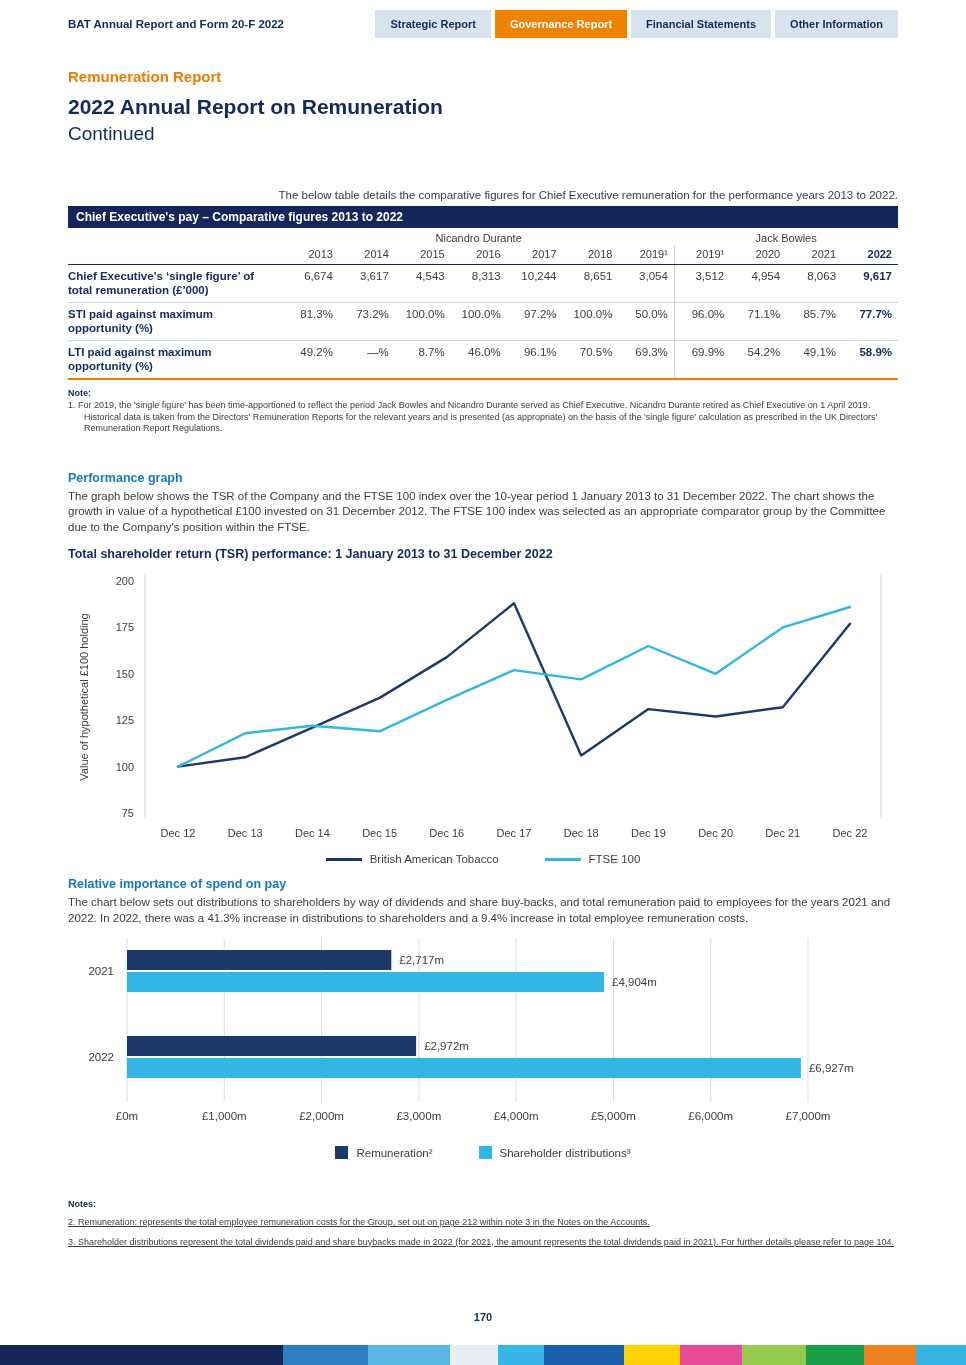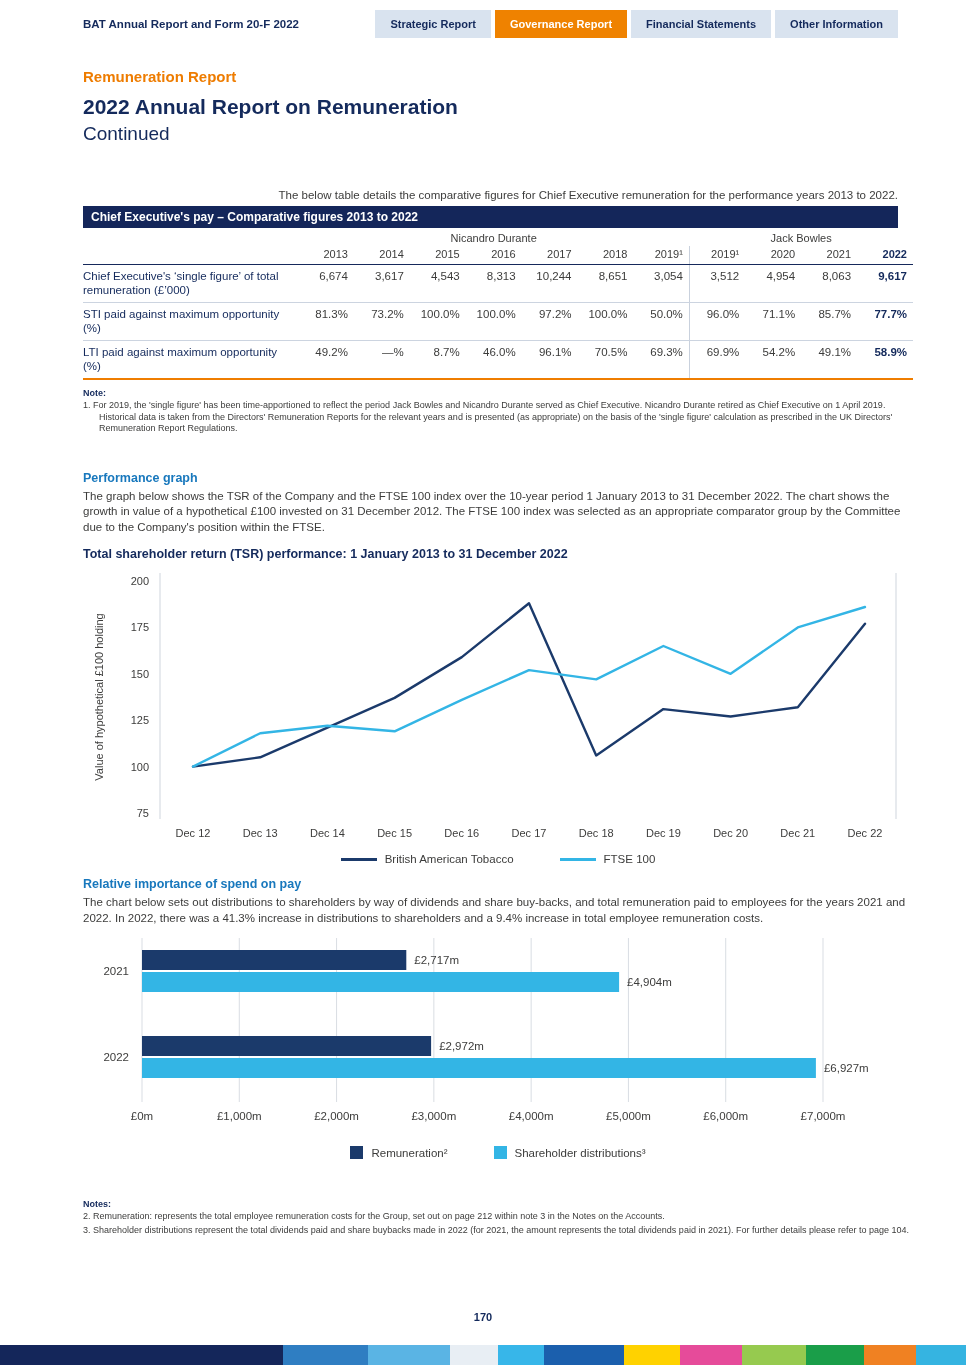--- a/index.html
+++ b/index.html
@@ -1,38 +1,38 @@
 <!DOCTYPE html>
 <html><head>
 <meta charset="utf-8">
 <style>
   * { margin:0; padding:0; box-sizing:border-box; }
   body { font-family:"Liberation Sans", sans-serif; background:#fff; }
-  #page { position:relative; width:966px; height:1365px; background:#fff; overflow:hidden;padding-left:15px; }
+  #page { position:relative; width:966px; height:1365px; background:#fff; overflow:hidden; }
 
   
   .hdr { display:flex; justify-content:space-between; align-items:flex-start; padding:10px 68px 0 68px; }
   .hdr-title { font-size:11.5px; font-weight:bold; color:#142a5c; line-height:28px; }
   .tabs { display:flex; }
   .tab { height:28px; line-height:28px; padding:0 15px; background:#d9e3ef; color:#142a5c; font-weight:bold; font-size:11px; margin-left:4px; cursor:pointer; }
   .tab.active { background:#ef8200; color:#fff; }
 
   .content { padding:0 68px; }
 
   .kicker { margin-top:30px; color:#ee7c00; font-weight:bold; font-size:15px; }
   .page-title { margin-top:10px; color:#142a5c; font-weight:bold; font-size:21px; }
   .page-subtitle { margin-top:4px; color:#142a5c; font-size:19px; }
 
   .intro { margin-top:44px; font-size:11.5px; color:#3c3c3b;text-align:right; }
 
   .tbl-bar { margin-top:5px; background:#14265a; color:#fff; font-weight:bold; font-size:12px; height:22px; line-height:22px; padding:0 8px; }
 
   table.cmp { width:830px; border-collapse:collapse; table-layout:fixed; }
   table.cmp td { vertical-align:top; }
-  table.cmp .lbl { width:215px; font-size:11.5px; font-weight:normal; color:#142a5c; padding:5px 10px 5px 0; line-height:13.5px; }
+  table.cmp .lbl { width:215px; font-size:11.5px; font-weight:bold; color:#142a5c; padding:5px 10px 5px 0; line-height:13.5px; }
   table.cmp .num { font-size:11.5px; color:#3c3c3b; text-align:right; padding:5px 6px 5px 0; }
   table.cmp tr.grp td { font-size:11px; color:#3c3c3b; text-align:center; font-weight:normal; padding:4px 0 2px 0; }
   table.cmp tr.yrs td { font-size:11px; color:#3c3c3b; border-bottom:1px solid #16295b; padding:2px 6px 4px 0; }
   table.cmp tr.yrs td.lbl, table.cmp tr.grp td.lbl { border-bottom:none; }
   table.cmp tr.yrs td.lbl { border-bottom:1px solid #16295b; }
   table.cmp tr.datarow td { border-bottom:1px solid #ccd4e0; }
   table.cmp tr.lastrow td { border-bottom:2px solid #ef7d00; }
   table.cmp td.div { border-left:1px solid #c9d1dd; }
   table.cmp td.last { font-weight:bold; color:#142a5c; }
   table.cmp tr.yrs td.last { font-weight:bold; color:#142a5c; }
@@ -49,21 +49,21 @@
   svg text { font-family:"Liberation Sans", sans-serif; }
 
   .legend { display:flex; justify-content:center; align-items:center; gap:46px; margin-top:2px; width:830px; }
   .legend-item { display:flex; align-items:center; gap:8px; font-size:11.5px; color:#3c3c3b; }
   .sw-line { display:inline-block; width:36px; height:3px; }
   .sw-sq { display:inline-block; width:13px; height:13px; }
   .legend.sq { margin-top:14px; }
 
   .notes-blk { margin-top:40px; width:830px; }
   .notes-title { font-size:9px; font-weight:bold; color:#142a5c; }
-  .bnote { font-size:9px; color:#3c3c3b; line-height:11.5px; padding-left:16px; text-indent:-16px; margin-top:2px; }
+  .bnote { font-size:9px; color:#3c3c3b; line-height:11.5px; padding-left:16px; text-indent:-16px; margin-top:8px;text-decoration:underline; }
 
   .page-num { position:absolute; left:0; right:0; bottom:42px; text-align:center; font-size:11px; font-weight:bold; color:#142a5c; }
   .strip { position:absolute; left:0; right:0; bottom:0; height:20px; display:flex; }
   .strip div { height:100%; }
 </style>
 </head>
 <body>
 
 <div id="page">
 

